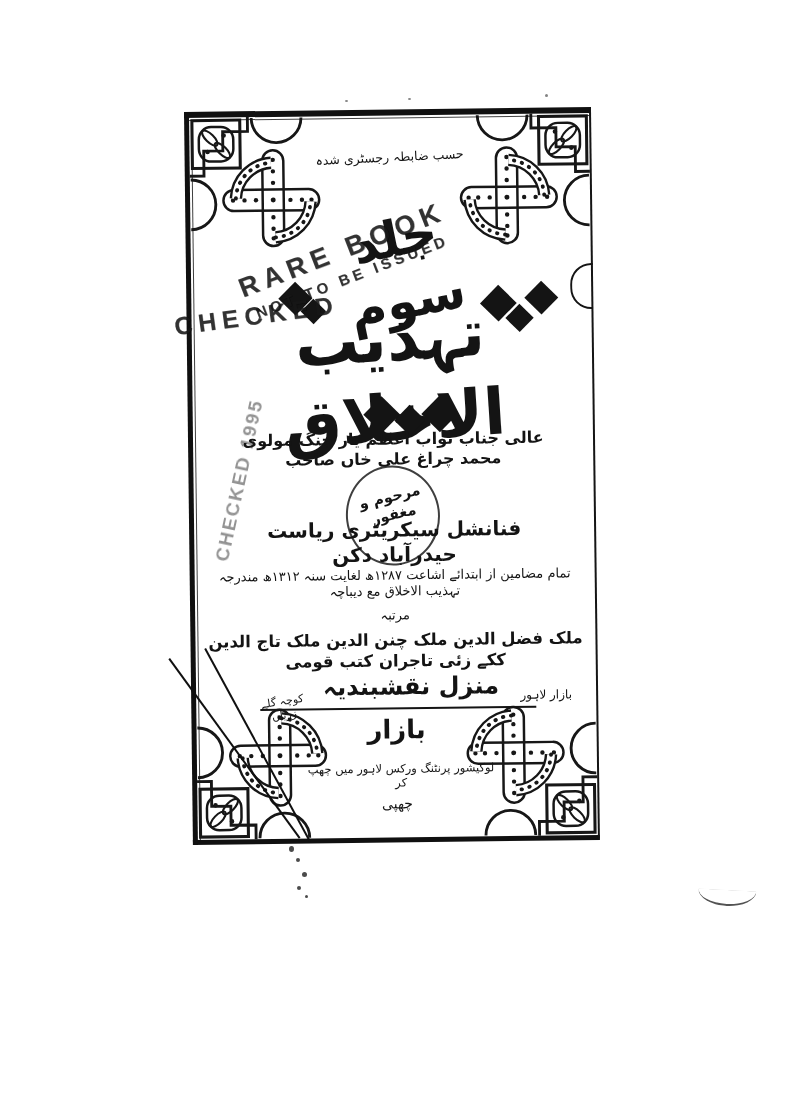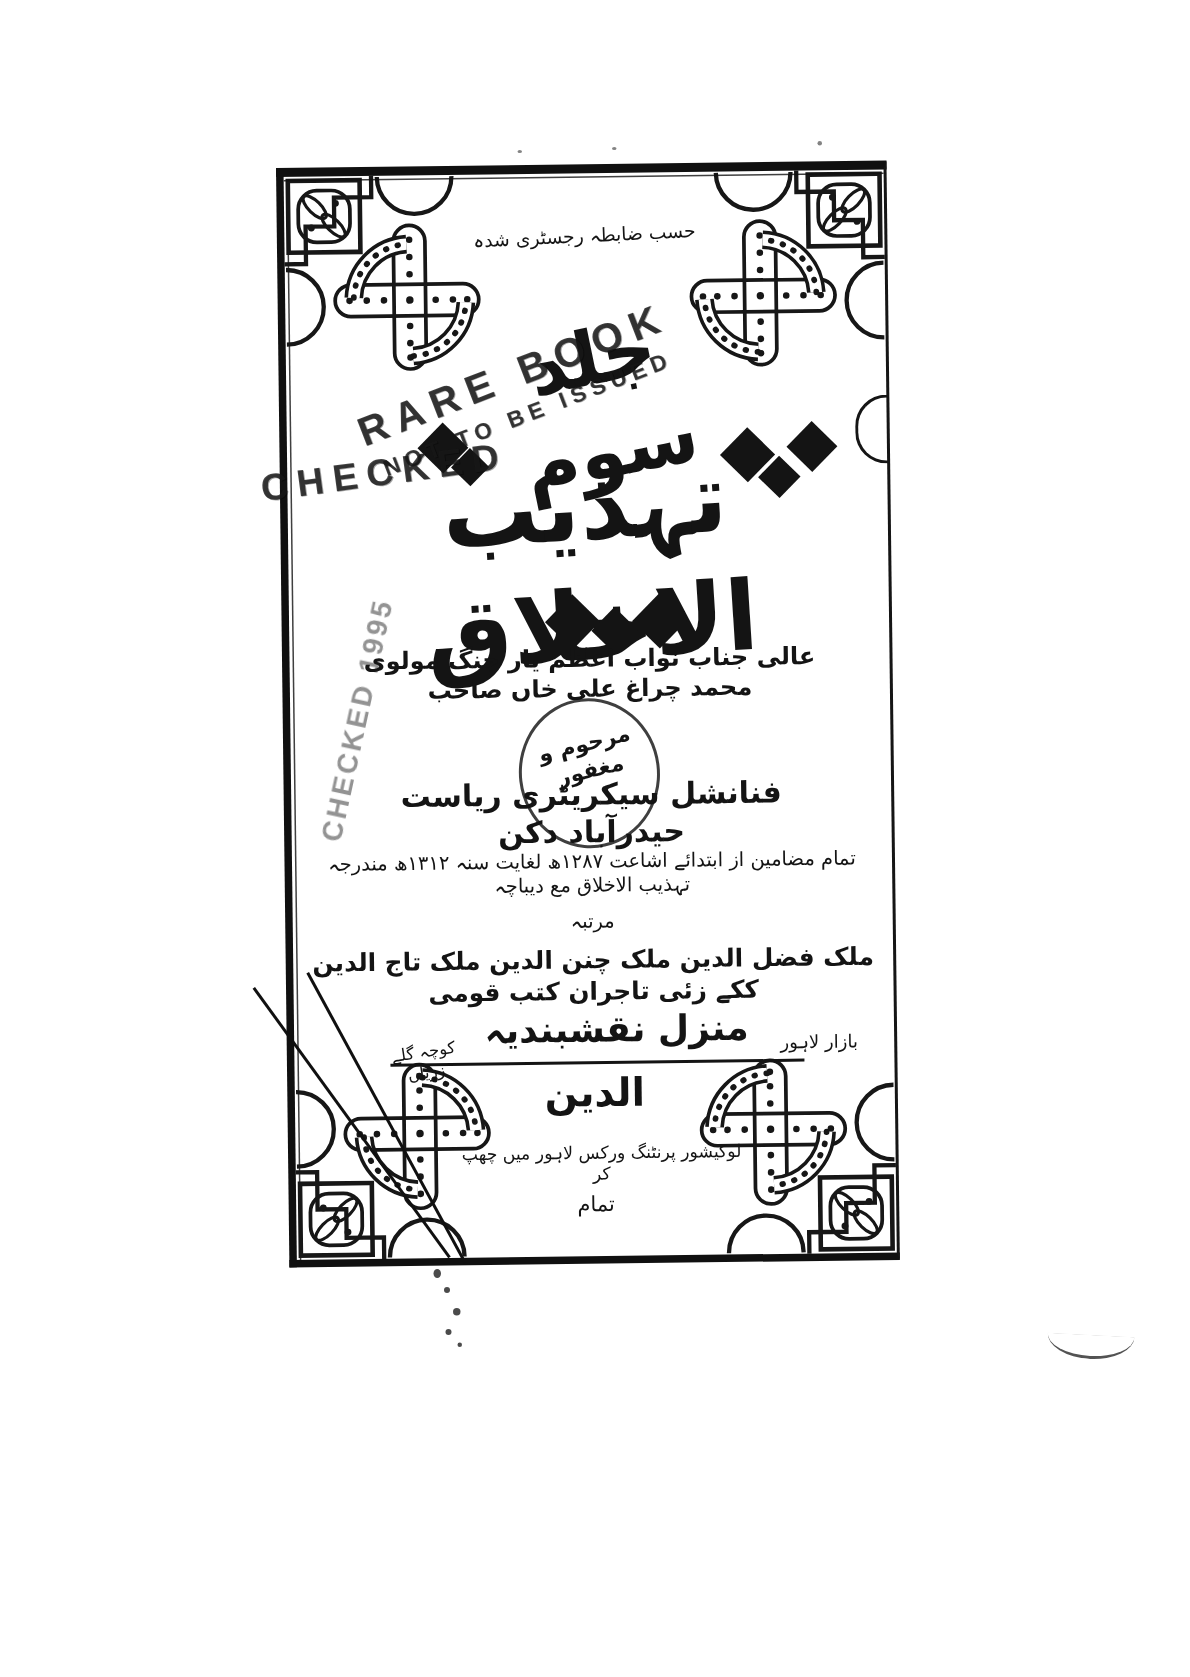--- a/index.html
+++ b/index.html
@@ -150,23 +150,23 @@
     <div class="round-stamp"></div>
     <div class="u deceased">مرحوم و مغفور</div>
     <div class="u office">فنانشل سیکریٹری ریاست حیدرآباد دکن</div>
     <div class="u contents">تمام مضامین از ابتدائے اشاعت ۱۲۸۷ھ لغایت سنہ ۱۳۱۲ھ مندرجہ تہذیب الاخلاق مع دیباچہ</div>
     <div class="u compiled">مرتبہ</div>
     <div class="u compilers">ملک فضل الدین ملک چنن الدین ملک تاج الدین ککے زئی تاجران کتب قومی</div>
     <div class="u street">کوچہ گلے زریاں</div>
     <div class="u house">منزل نقشبندیہ</div>
     <div class="rule"></div>
     <div class="u bazaar">بازار لاہور</div>
-    <div class="u city">الدین</div>
+    <div class="u city">بازار</div>
     <div class="u printer">لوکیشور پرنٹنگ ورکس لاہور میں چھپ کر</div>
-    <div class="u printed">تمام</div>
+    <div class="u printed">چھپی</div>
 
     <div class="stamp stamp-rare">
       <div class="l1">RARE BOOK</div>
       <div class="l2">NOT TO BE ISSUED</div>
     </div>
     <div class="stamp stamp-checked">CHECKED</div>
     <div class="stamp stamp-year">CHECKED 1995</div>
   </div>
 
   <div class="pen s1"></div>

